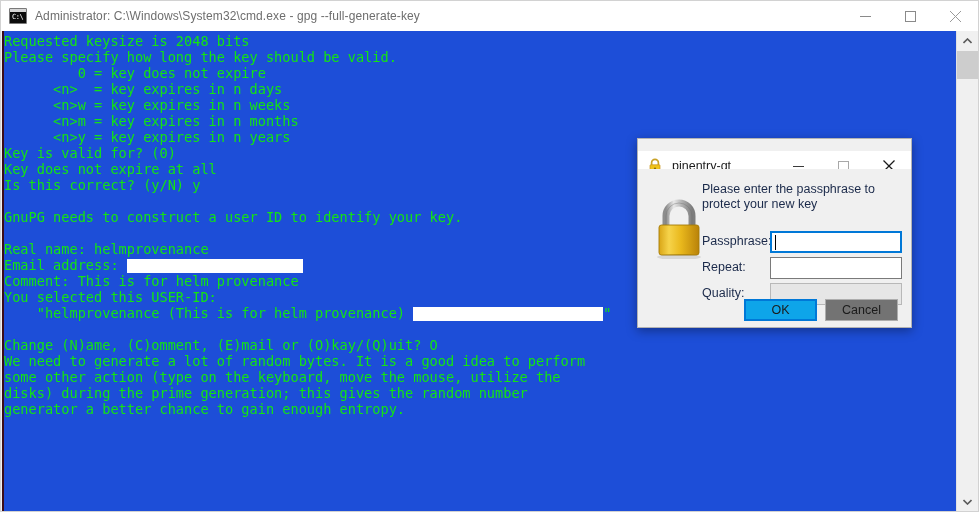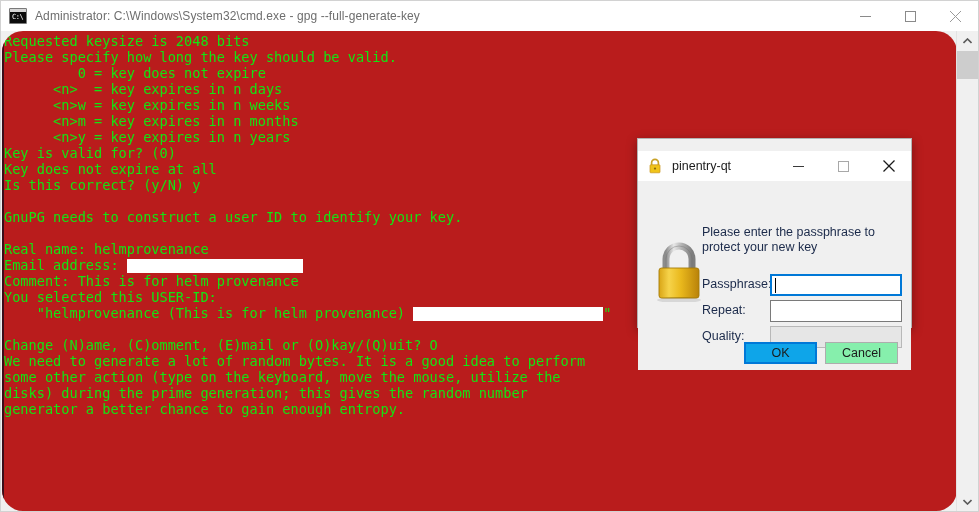--- a/index.html
+++ b/index.html
@@ -99,23 +99,22 @@
   }
   .winbtn svg { display: block; }
 
   
   .console-client {
     position: absolute;
     left: 1px;
     top: 30px;
     width: 955px;
     height: 480px;
-    background: #b91c1c;
+    background: #1d4ed8;
     overflow: hidden;
-    border-radius: 21px;
   }
   .left-edge {
     position: absolute;
     left: 0; top: 0;
     width: 2px;
     height: 480px;
     background: #3b0d18;
   }
   .term {
     position: absolute;
@@ -219,21 +218,20 @@
     justify-content: center;
   }
 
   .dlg-body {
     position: absolute;
     left: 0;
     top: 30px;
     width: 273px;
     height: 158px;
     background: #f0f0f0;
-    margin-top: 43px;
   }
   .big-lock {
     position: absolute;
     left: 12px;
     top: 28px;
     width: 58px;
     height: 62px;
   }
   .dlg-prompt {
     position: absolute;
@@ -288,21 +286,21 @@
   .dlg-buttons {
     position: absolute;
     left: 106px;
     top: 130px;
     display: flex;
     gap: 8px;
   }
   .dlg-btn {
     width: 73px;
     height: 22px;
-    background: #86efac;
+    background: #737373;
     border: 1px solid #adadad;
     box-sizing: border-box;
     font-size: 12.5px;
     color: #1b1b1b;
     display: flex;
     align-items: center;
     justify-content: center;
     font-family: "Liberation Sans", sans-serif;
   }
   .dlg-btn.default {

